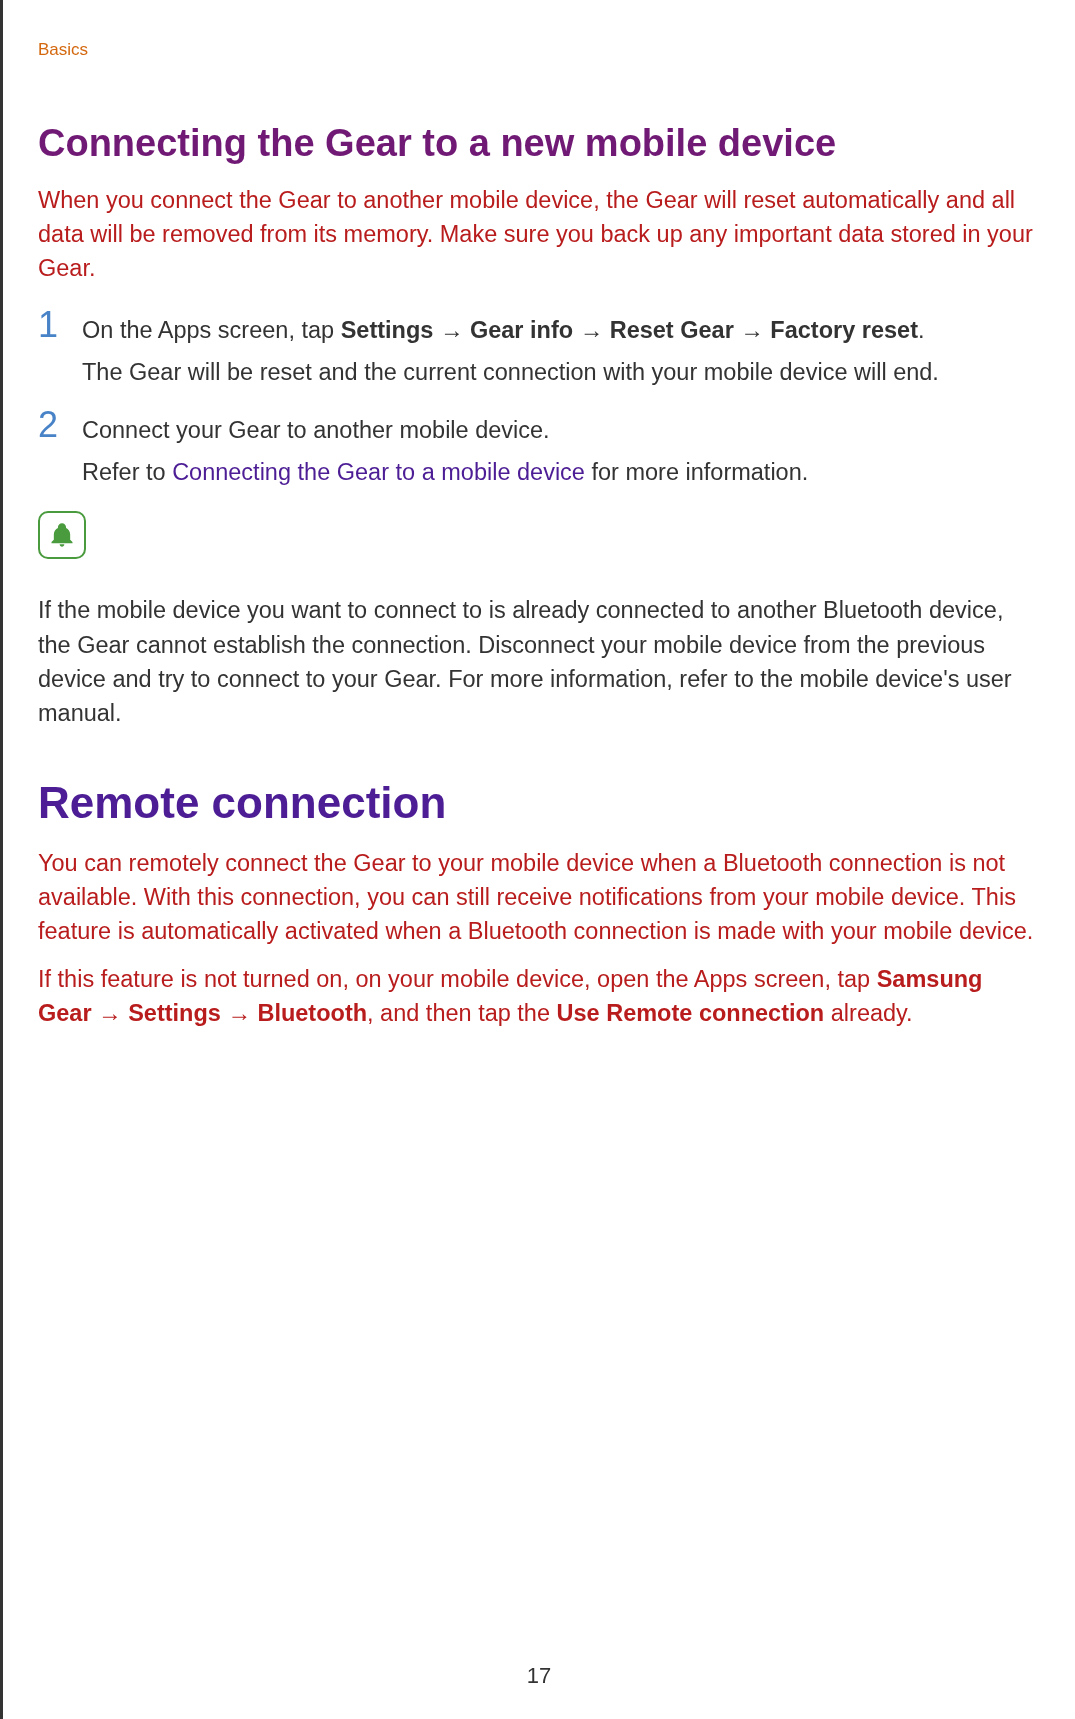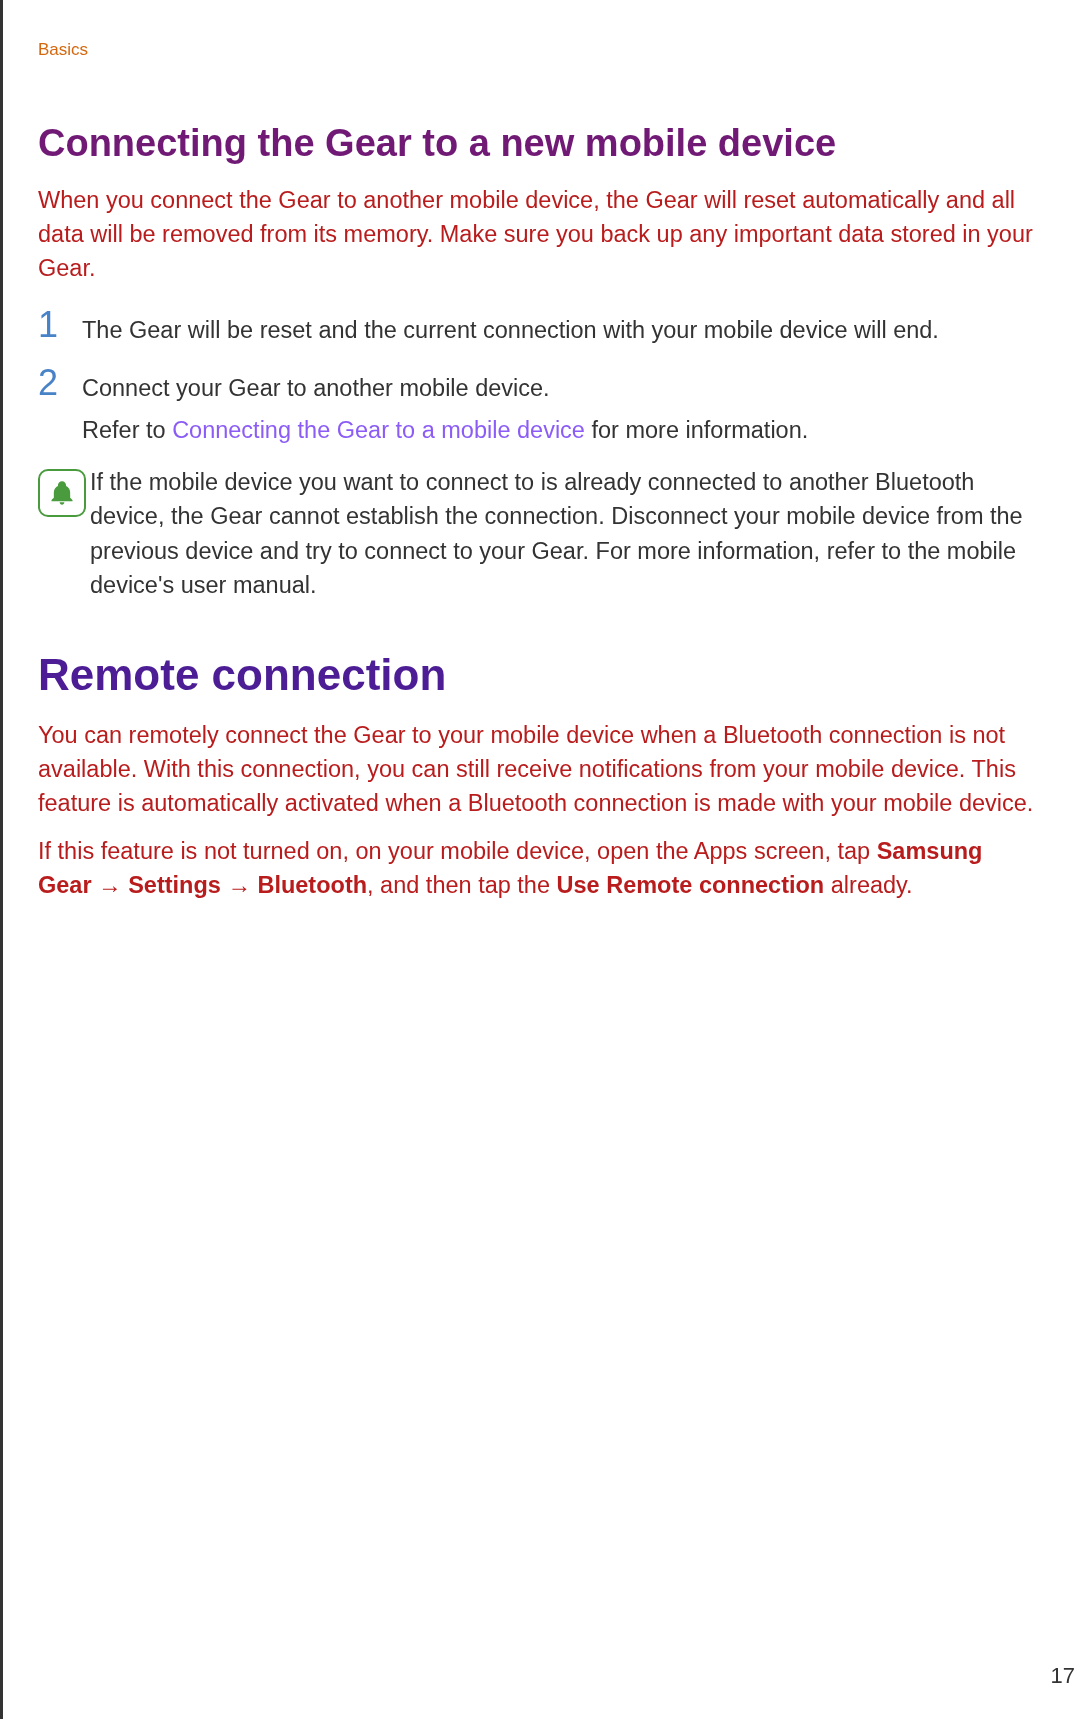--- a/index.html
+++ b/index.html
@@ -51,25 +51,25 @@
       padding-top: 6px;
     }
     .step-body p {
       color: #333;
       font-size: 23.5px;
       line-height: 1.45;
       margin-bottom: 8px;
     }
     .bold { font-weight: 700; }
     .arrow { font-weight: 400; }
-    .link { color: #8b5cf6; text-align: right; }
+    .link { color: #4c1d95; text-align: right; }
     .note-box {
       display: flex;
-      flex-direction: row;
-      gap: 4px;
+      flex-direction: column;
+      gap: 34px;
       margin-top: 6px;
       margin-bottom: 40px;
     }
     .note-icon {
       width: 48px;
       height: 48px;
       border: 2.5px solid #4a9b3e;
       border-radius: 10px;
       display: flex;
       align-items: center;
@@ -95,37 +95,40 @@
       color: #b91c1c;
       font-size: 23.5px;
       line-height: 1.45;
       margin-bottom: 14px;
     }
     .page-number {
       position: absolute;
       bottom: 30px;
       left: 0;
       right: 0;
-      text-align: right;
+      text-align: center;
       color: #333;
       font-size: 22px;
     }
   </style>
 </head>
 <body>
 
 <div class="page-content">
   <div class="breadcrumb">Basics</div>
 
   <h2 class="subheading">Connecting the Gear to a new mobile device</h2>
   <p class="body-text">When you connect the Gear to another mobile device, the Gear will reset automatically and all data will be removed from its memory. Make sure you back up any important data stored in your Gear.</p>
 
   <div class="step-row">
     <div class="step-number">1</div>
     <div class="step-body">
+      <p>
+        <span>On the Apps screen, tap </span><span class="bold">Settings</span><span class="arrow"> → </span><span class="bold">Gear info</span><span class="arrow"> → </span><span class="bold">Reset Gear</span><span class="arrow"> → </span><span class="bold">Factory reset</span><span>.</span>
+      </p>
       <p>The Gear will be reset and the current connection with your mobile device will end.</p>
     </div>
   </div>
 
   <div class="step-row" style="margin-top:10px;">
     <div class="step-number">2</div>
     <div class="step-body">
       <p>Connect your Gear to another mobile device.</p>
       <p>
         <span>Refer to </span><span class="link">Connecting the Gear to a mobile device</span><span> for more information.</span>

